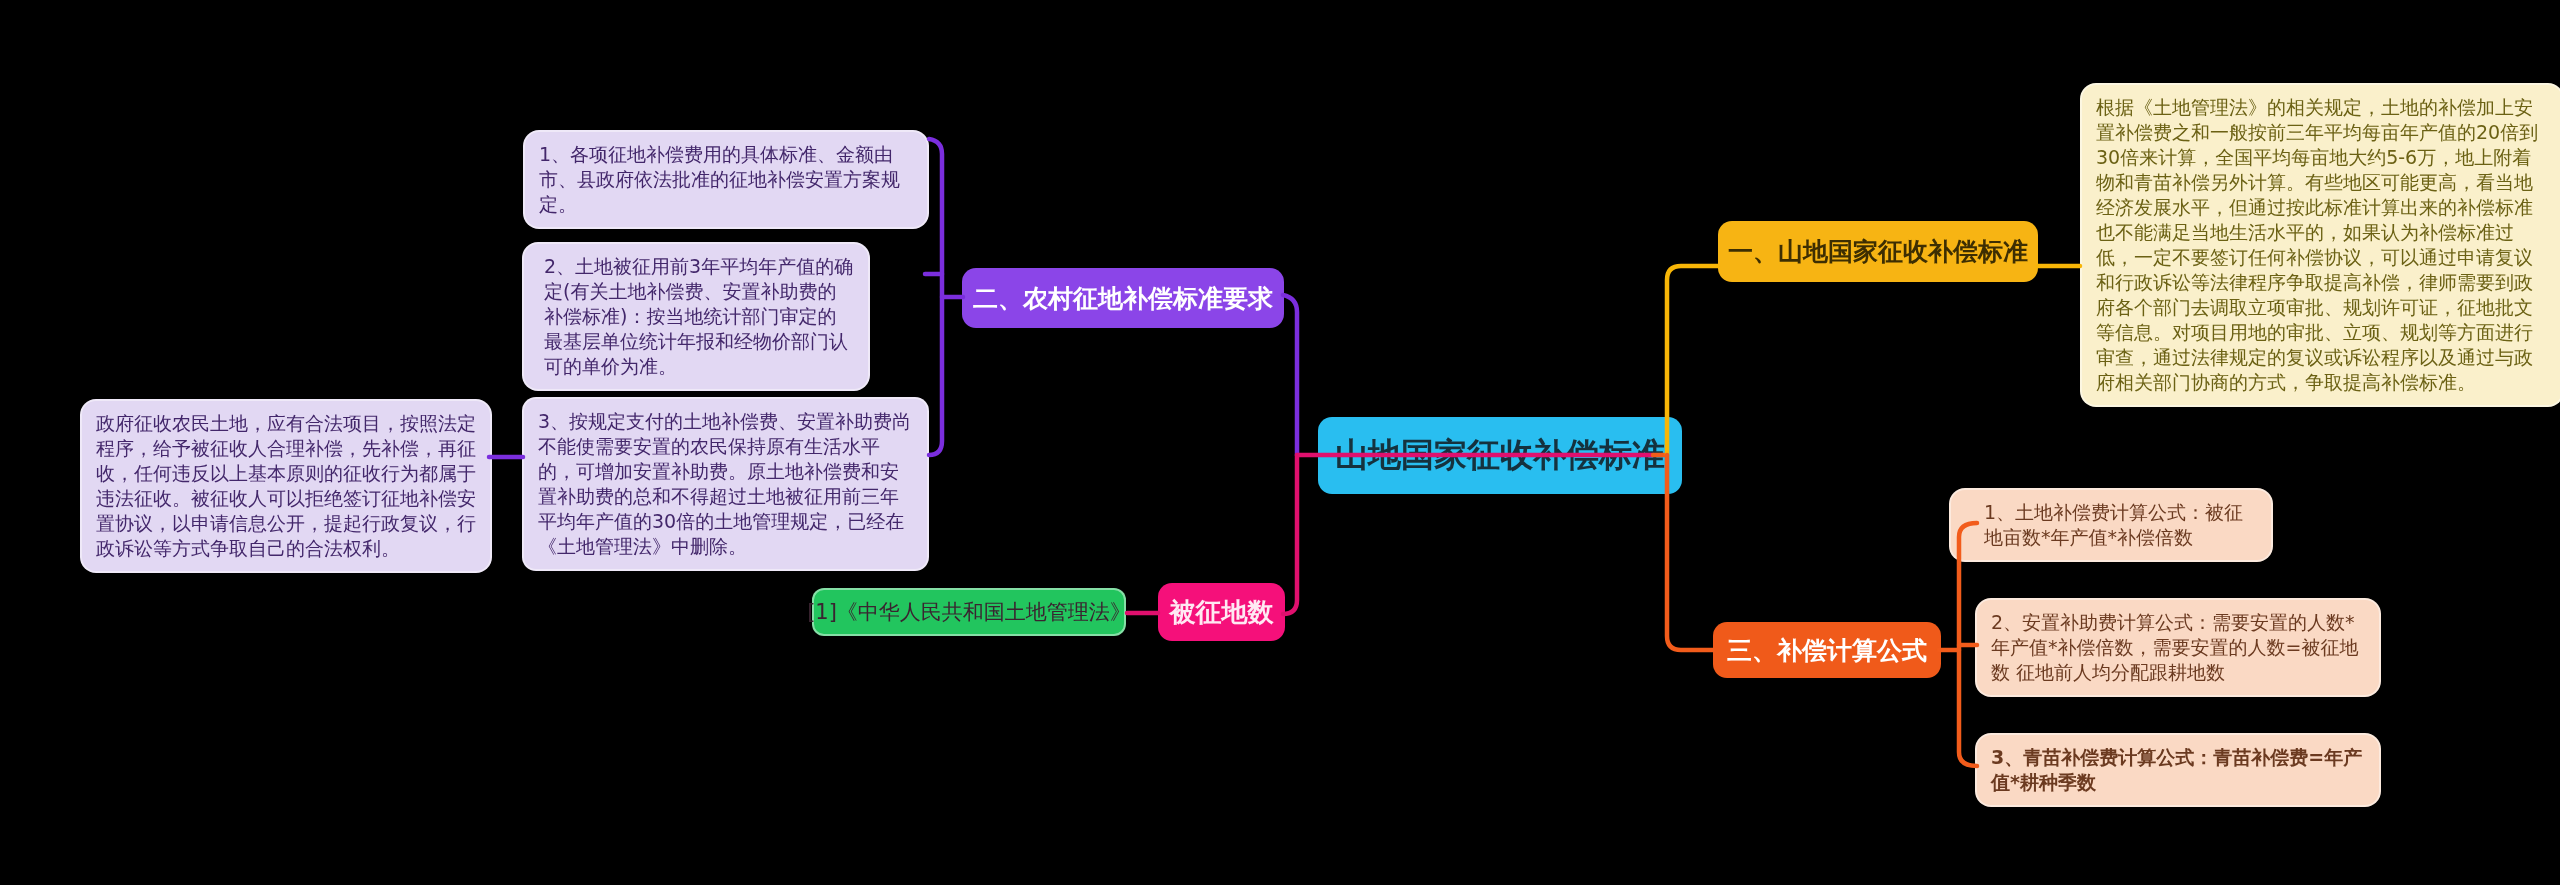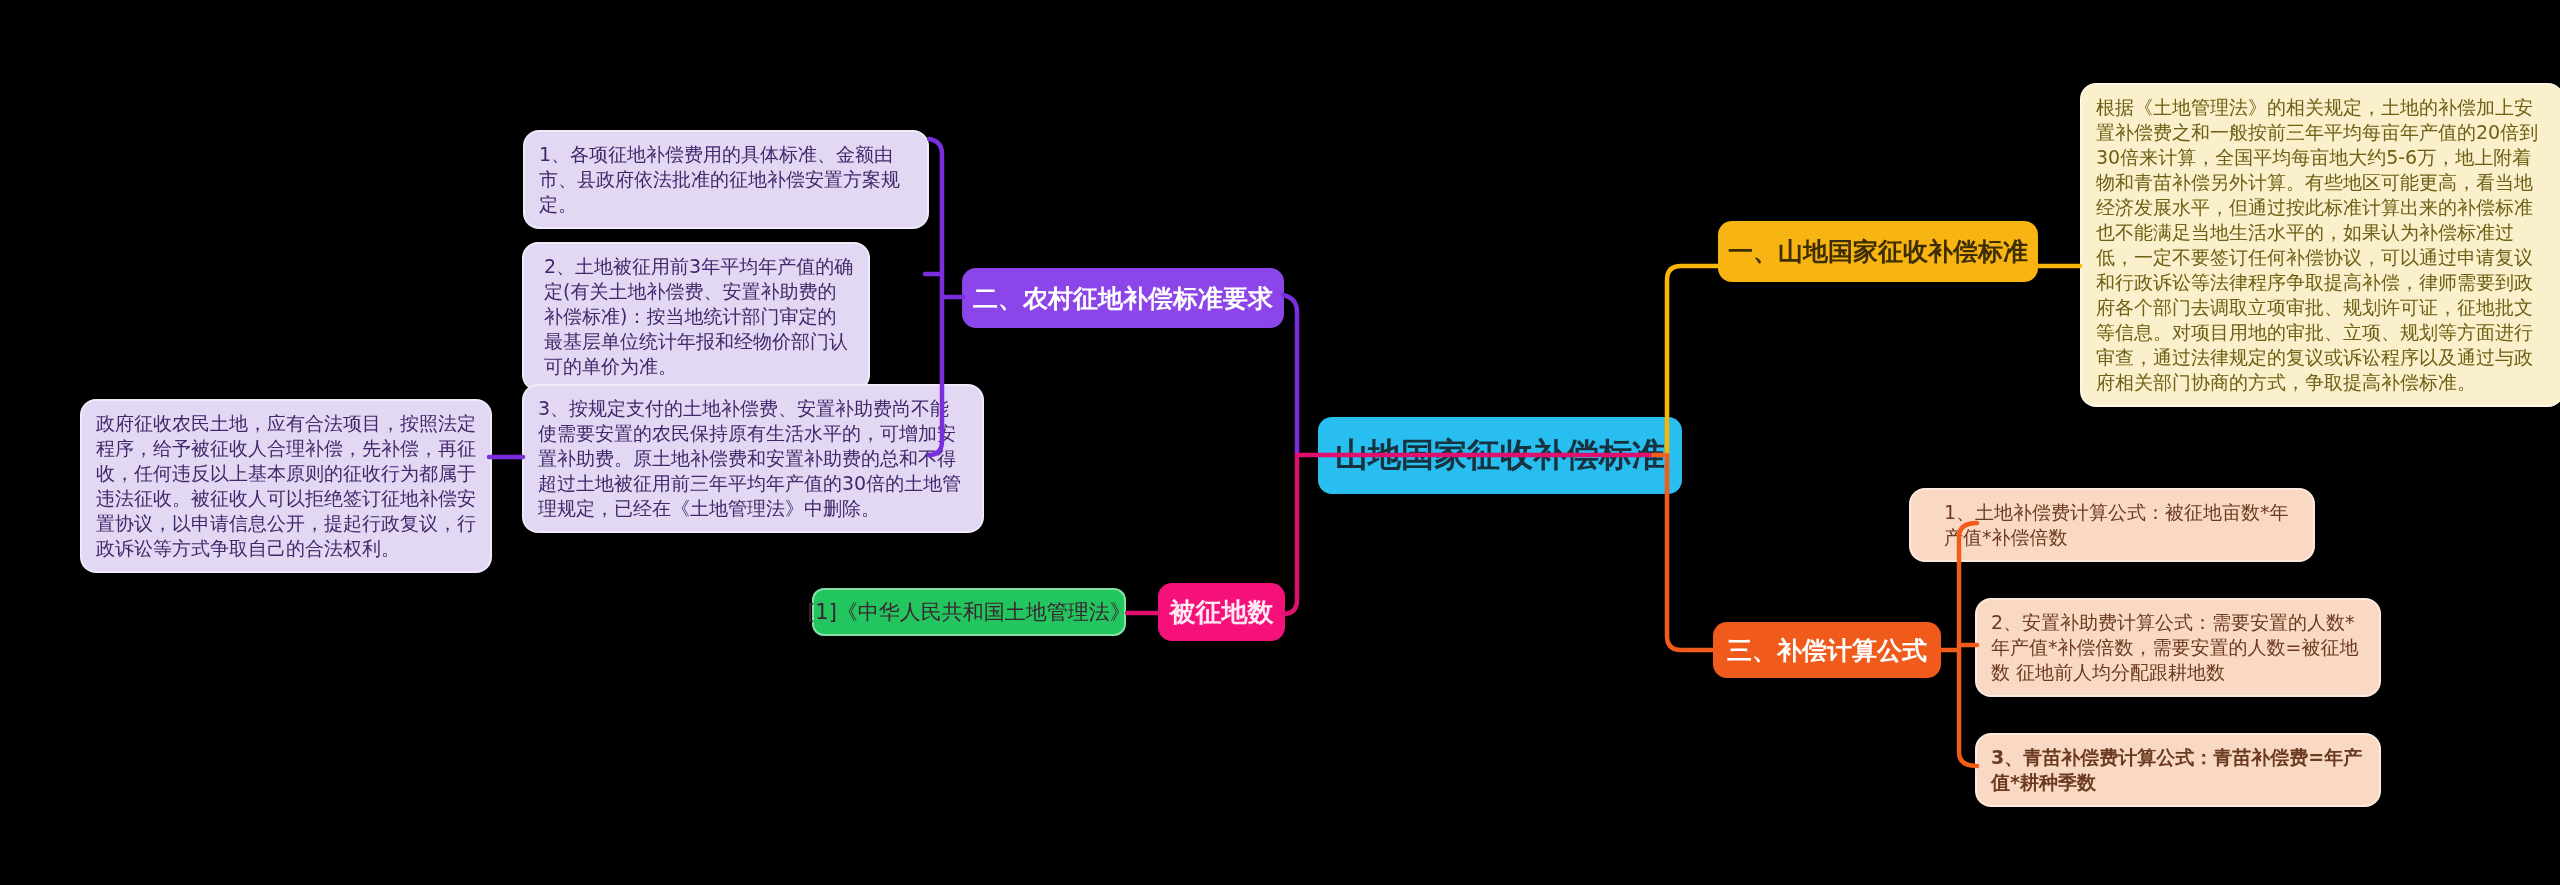--- a/index.html
+++ b/index.html
@@ -27,23 +27,23 @@
   .cream{background:#FAF0CB;color:#6B6114;}
   .peach{background:#FAD9C4;color:#6B3A20;}
   .ref{
     background:#22c55e;color:#3A2430;border-radius:12px;
     display:flex;align-items:center;justify-content:center;
     font-size:21px;white-space:nowrap;border:2px solid rgba(255,255,255,0.45);
   }
   .note-left{left:80px;top:372px;width:412px;}
   .p1{left:523px;top:103px;width:406px;}
   .p2{left:522px;top:215px;width:348px;padding-left:20px;}
-  .p3{left:522px;top:357px;width:462px;}
+  .p3{left:522px;top:370px;width:407px;border-radius:14px;}
   .detail-right{left:2080px;top:83px;width:484px;}
-  .f1{left:1909px;top:488px;width:406px;padding-left:33px;}
+  .f1{left:1949px;top:488px;width:324px;padding-left:33px;}
   .f2{left:1975px;top:598px;width:406px;}
   .f3{left:1975px;top:733px;width:406px;font-weight:bold;}
   .ref-box{left:812px;top:588px;width:314px;height:48px;}
   #wires{position:absolute;left:0;top:0;width:2560px;height:885px;pointer-events:none;}
 </style>
 </head>
 <body>
 
 <div id="canvas">
 

